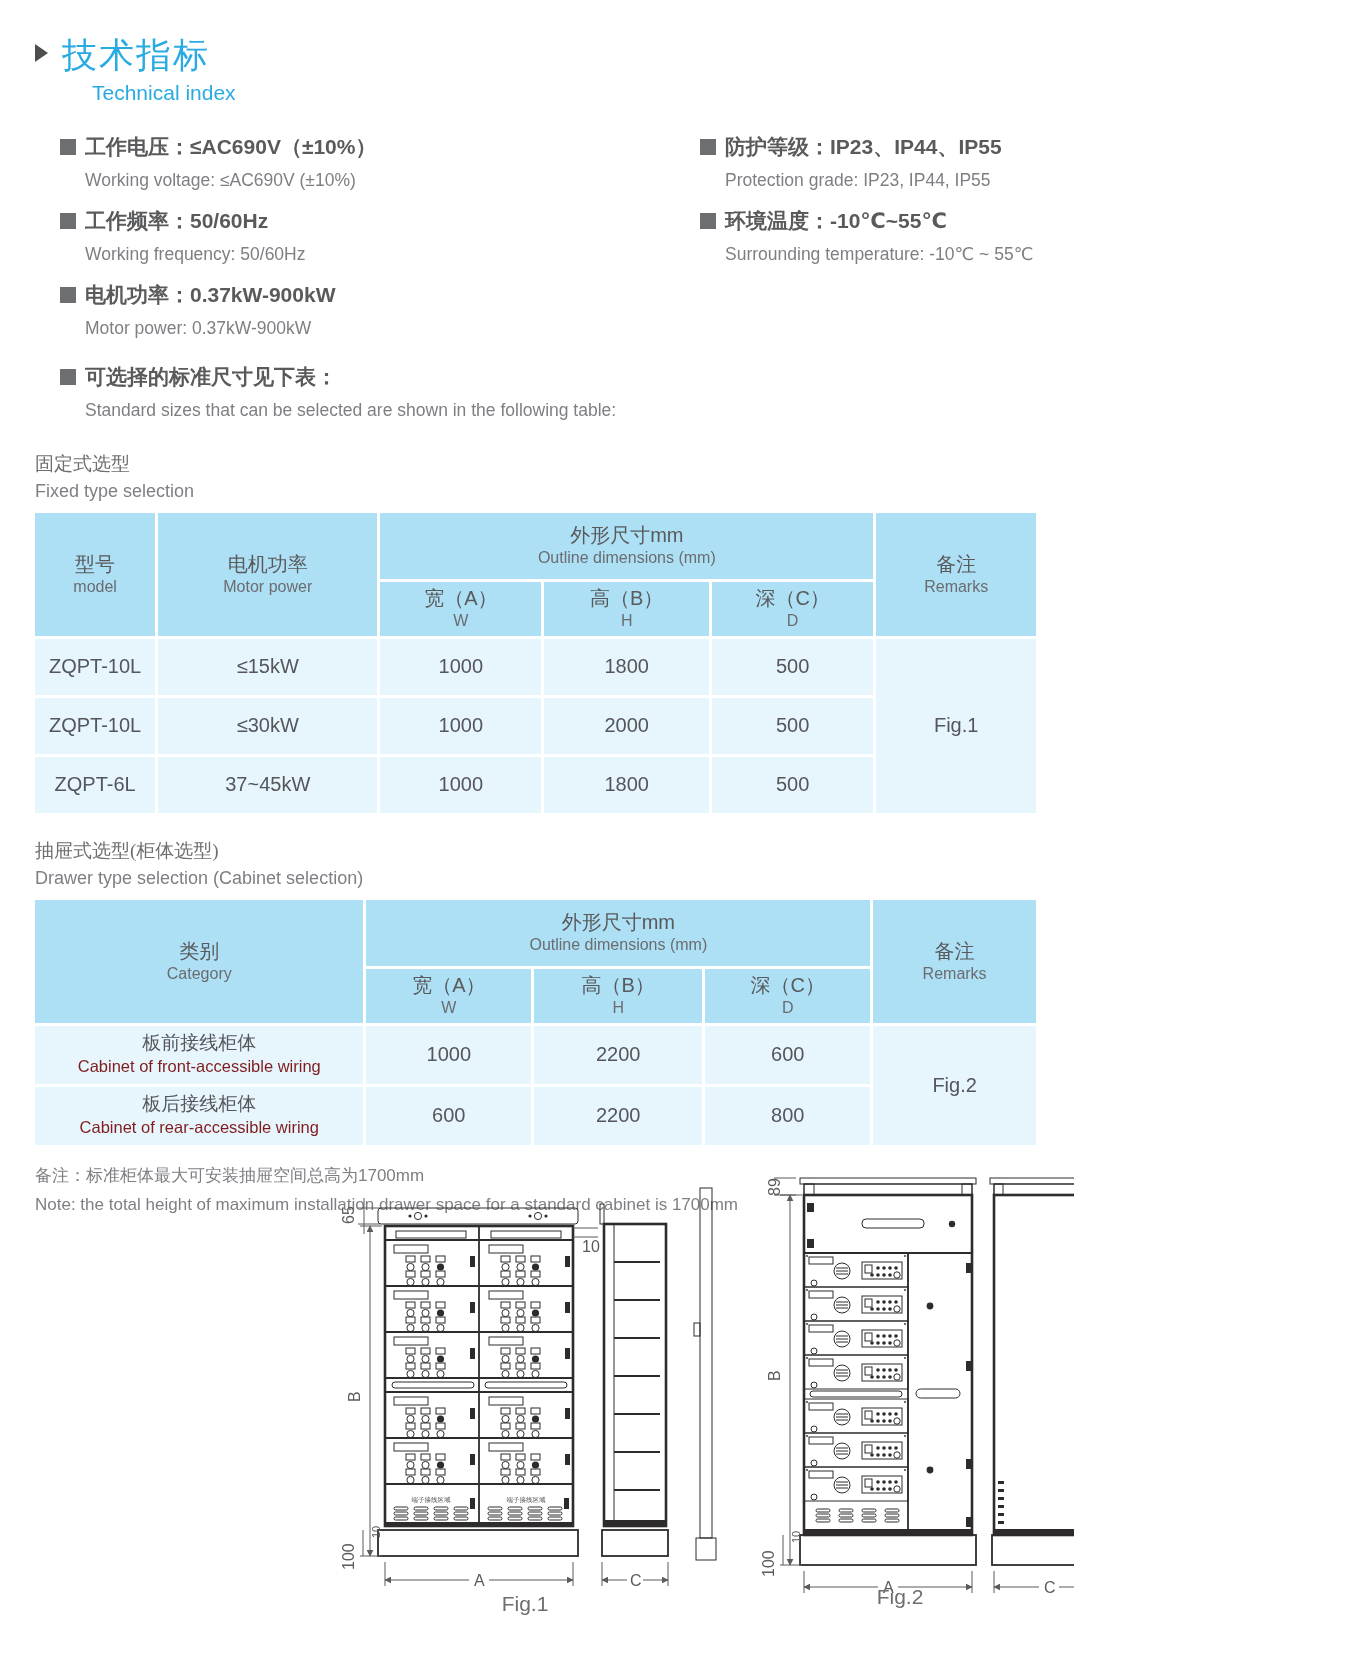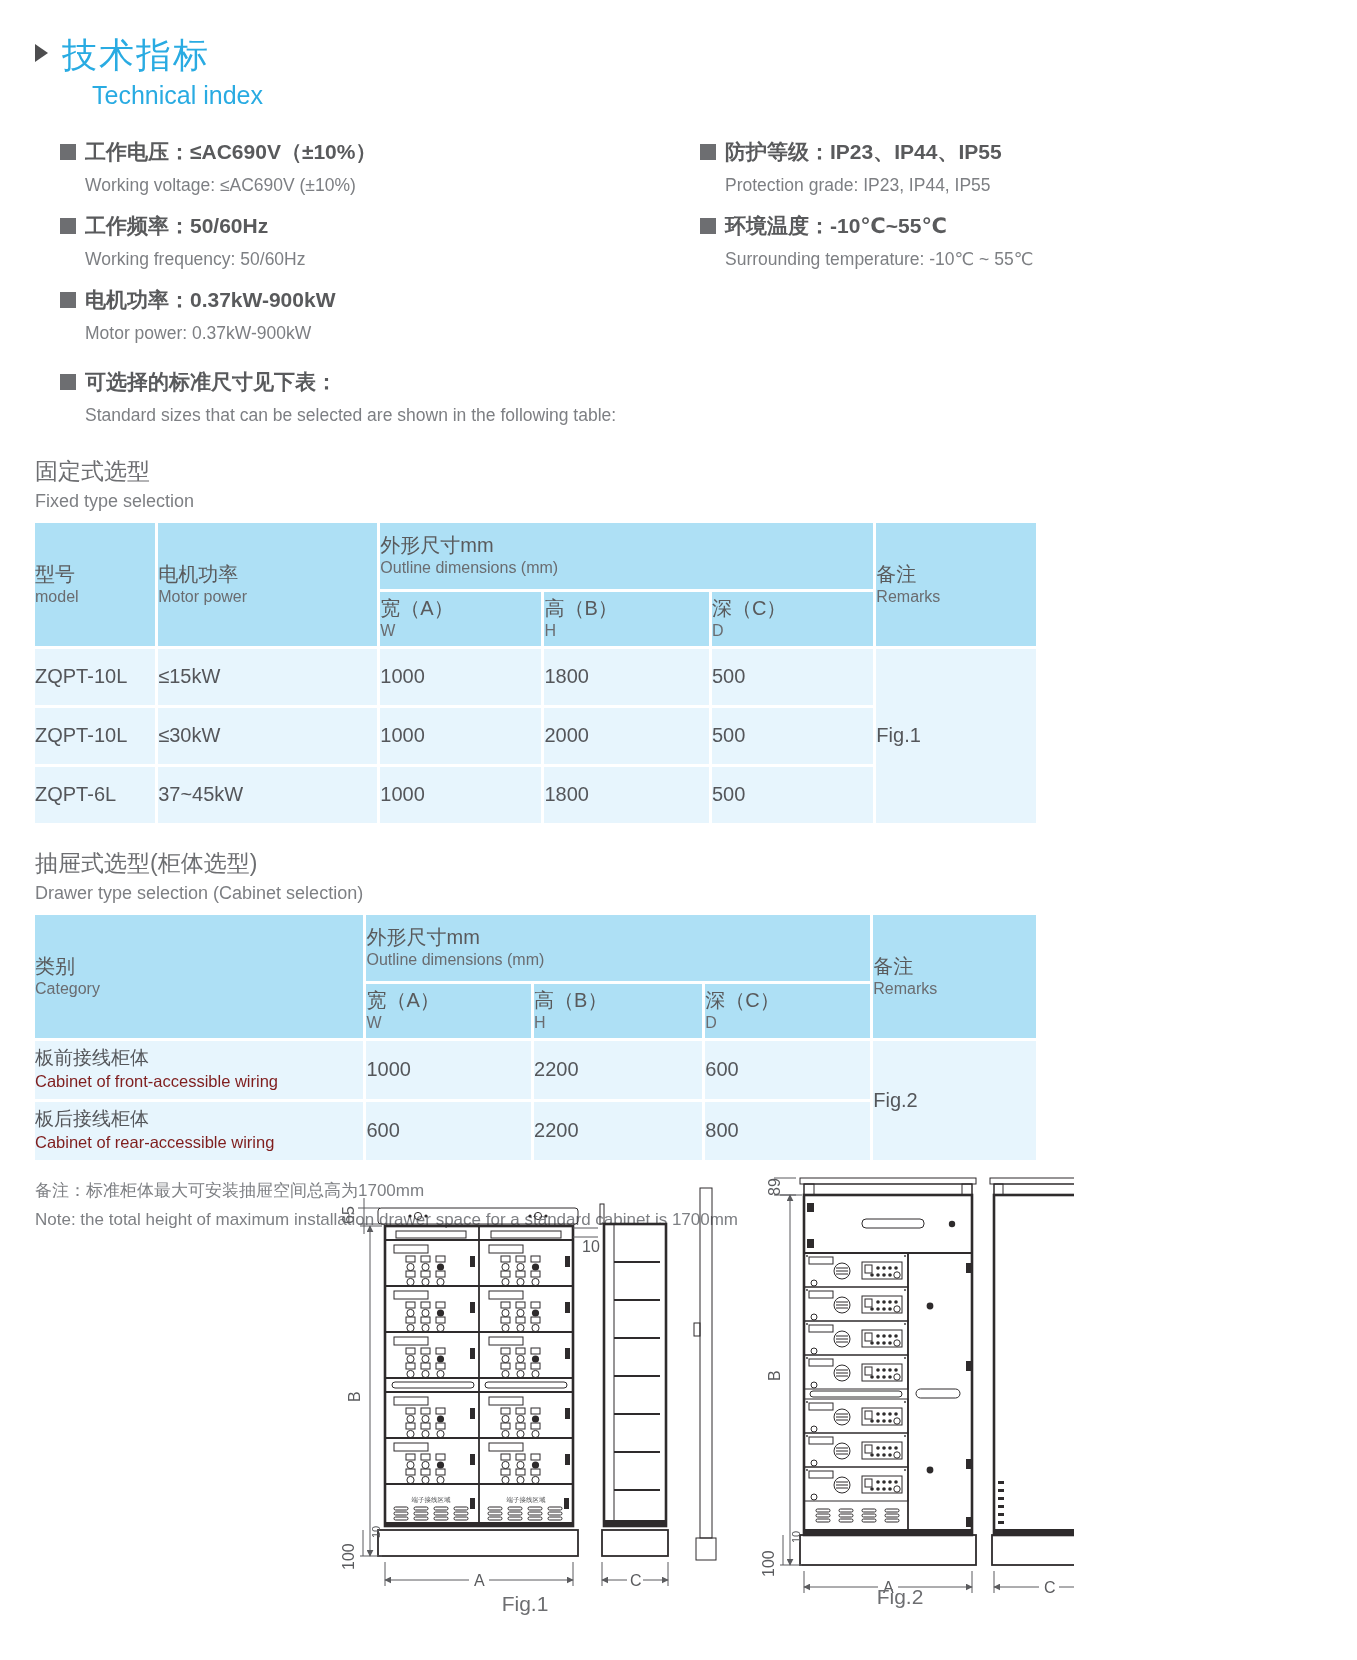--- a/index.html
+++ b/index.html
@@ -12,40 +12,40 @@
   .page{position:relative;width:1074px;height:1660px;background:#fff;
         font-family:"Liberation Sans","DejaVu Sans",sans-serif;overflow:hidden;}
   .content{padding:0 35px;}
 
   
   .title-block{margin-top:36px;display:flex;align-items:flex-start;}
   .tri{width:0;height:0;border-left:13px solid var(--marker);
        border-top:9px solid transparent;border-bottom:9px solid transparent;
        margin:8px 14px 0 0;}
   .title-zh{font-size:35px;color:var(--accent);letter-spacing:2px;font-weight:500;line-height:1.1;}
-  .title-en{font-size:25px;color:var(--accent);margin:6px 0 0 30px;font-weight:400;}
+  .title-en{font-size:21px;color:var(--accent);margin:6px 0 0 30px;font-weight:400;}
 
   
   .specs{display:flex;margin-top:28px;}
   .spec-col-left{width:640px;margin-left:25px;}
   .spec-col-right{flex:1;}
   .spec-item{margin-bottom:4px;}
   .spec-zh{display:flex;align-items:center;font-size:21px;color:var(--zh);margin-bottom:9px;font-weight:bold;}
   .sq{width:16px;height:16px;background:var(--bullet);margin-right:9px;flex:0 0 auto;}
   .spec-en{font-size:17.5px;color:var(--en);margin:0 0 16px 25px;}
   .gap-top{margin-top:24px;}
 
   
   .sec{margin-top:14px;}
-  .sec-zh{font-size:23px;color:var(--bullet);}
+  .sec-zh{font-size:19px;color:var(--bullet);font-family:Liberation Serif, serif;}
   .sec-en{font-size:18px;color:var(--en);margin-top:4px;}
 
   
   table.spec-table{border-collapse:separate;border-spacing:3px;margin:8px 0 0 -3px;table-layout:fixed;}
-  table.spec-table td{vertical-align:middle;}
+  table.spec-table td{text-align:center;vertical-align:middle;}
   td.hc{background:var(--hdrbg);color:var(--zh);}
   td.bc{background:var(--rowbg);color:var(--tbltext);font-size:20px;}
   .czh{font-size:20px;line-height:1.25;}
   .cen{font-size:16px;line-height:1.25;color:#6a6c70;}
   .h1r td{height:66px;}
   .h2r td{height:54px;}
   .t1 .br td{height:56px;}
   .t2 .br td{height:58px;}
   .cat-zh{font-size:19px;color:var(--tbltext);line-height:1.3;}
   .cat-en{font-size:16.5px;color:#7f1d1d;line-height:1.3;}

